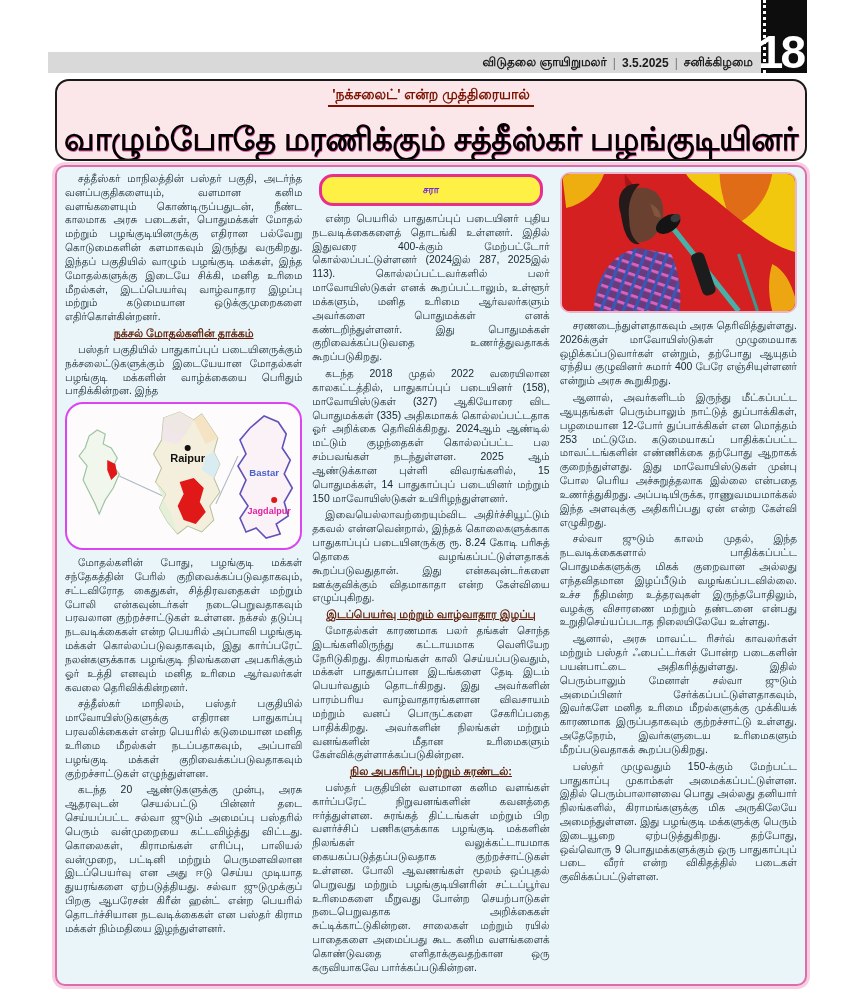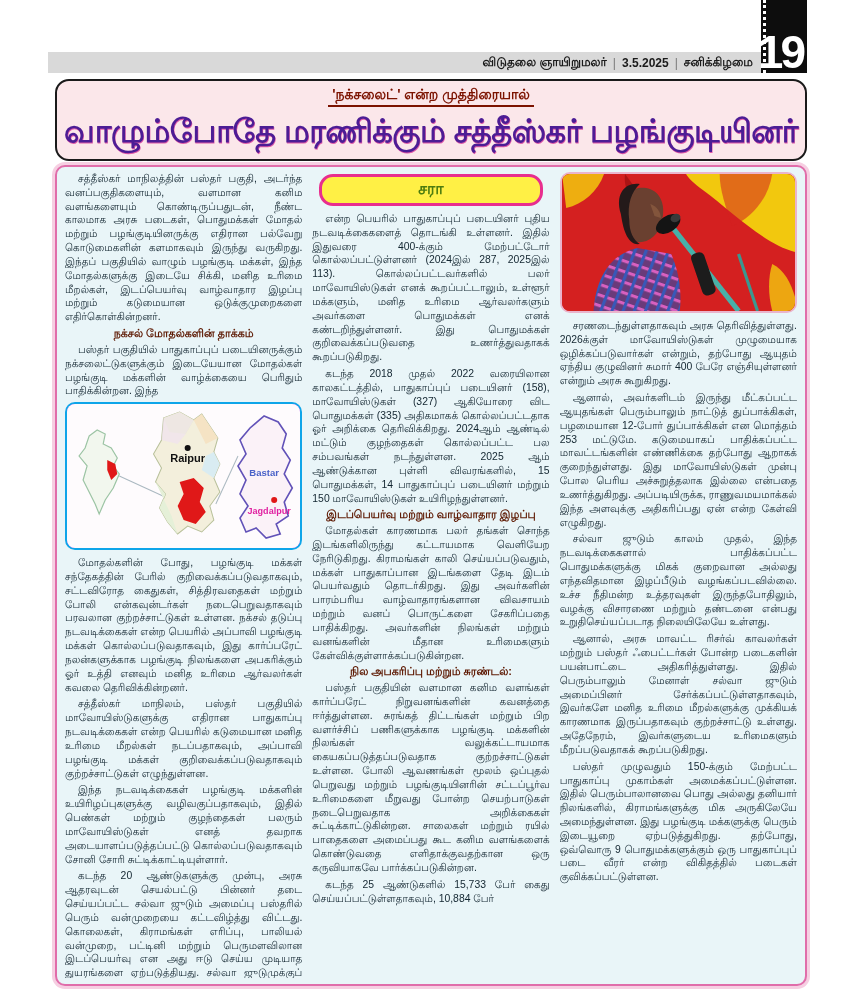--- a/index.html
+++ b/index.html
@@ -34,65 +34,65 @@
   .headline-box{
     position:absolute;left:55px;top:79px;width:752px;height:82px;
     background:#fbe7ea;border:2px solid #1a1a1a;border-radius:14px;
     box-sizing:border-box;text-align:center;overflow:hidden;
   }
   .kicker{
     display:inline-block;margin-top:5px;font-size:14px;font-weight:bold;
     color:#7c1300;border-bottom:2px solid #7c1300;padding:0 4px 1px;
   }
   .main-title{
-    margin-top:8px;font-size:32px;font-weight:800;color:#4c1d95;
+    margin-top:16px;font-size:32px;font-weight:800;color:#000000;
     letter-spacing:-0.5px;line-height:1.05;
     text-shadow:0.5px 0.5px 0 #e05aa8;
   }
   
   .article-box{
     position:absolute;left:55px;top:165px;width:752px;height:821px;
     background:#e9f5f8;border:2px solid #e06daa;border-radius:10px;
     box-shadow:0 0 0 3px #f6cfe2;
     box-sizing:border-box;padding:5px 8px 6px;
     display:flex;gap:10px;overflow:hidden;
   }
   .col{flex:1 1 0;overflow:hidden;}
   .col p{
     margin:0 0 3px;font-size:10.4px;line-height:1.33;text-align:justify;
     color:#122530;text-indent:13px;
   }
   .col h3{
     margin:2px 0 2px;font-size:11px;font-weight:bold;color:#5e1a04;
-    text-align:center;line-height:1.25;
+    text-align:center;line-height:1.25;text-decoration:underline;
   }
   
   .byline-box{
     width:218px;height:26px;margin:2px auto 6px;
     background:#fff045;border:3px solid #e82e8e;border-radius:14px;
     display:flex;align-items:center;justify-content:center;
-    font-size:16px;font-weight:bold;color:#4d7c0f;
+    font-size:10px;font-weight:bold;color:#6d28d9;
   }
   
   .map-fig{
     width:100%;height:148px;margin:4px 0 6px;background:#d946ef;
-    border:2px solid #0ea5e9;border-radius:10px;box-sizing:border-box;overflow:hidden;
+    border:2px solid #d946ef;border-radius:18px;box-sizing:border-box;overflow:hidden;
   }
   .speaker-fig{
     width:100%;height:141px;margin:0 0 6px;border:2px solid #eab4cc;
     border-radius:10px;box-sizing:border-box;overflow:hidden;background:#d42020;
   }
   svg{display:block;}
 </style>
 </head>
 <body>
 
 <div class="page-tab">
   <div class="dots"></div>
-  <div class="num">19</div>
+  <div class="num">18</div>
 </div>
 
 <div class="masthead">
   <span class="paper">விடுதலை ஞாயிறுமலர்</span>
   <span class="sep">|</span>
   <span class="date">3.5.2025</span>
   <span class="sep">|</span>
   <span class="day">சனிக்கிழமை</span>
 </div>
 
@@ -134,32 +134,32 @@
         <g>
           <path d="M196,12 L210,18 218,30 214,44 222,56 216,70 224,84 216,98 220,112 208,120 212,130 198,134 188,124 178,128 172,114 180,102 172,90 178,76 170,62 178,50 172,36 182,24 Z" fill="#fbf2f8" stroke="#6252b8" stroke-width="1.6"></path>
           <text x="196" y="72" font-size="9.5" font-weight="bold" fill="#4a62c8" text-anchor="middle">Bastar</text>
           <circle cx="206" cy="96" r="3" fill="#e01818"></circle>
           <text x="201" y="110" font-size="9" font-weight="bold" fill="#e020a0" text-anchor="middle">Jagdalpur</text>
         </g>
       </svg>
     </div>
 
     <p>மோதல்களின் போது, பழங்குடி மக்கள் சந்தேகத்தின் பேரில் குறிவைக்கப்படுவதாகவும், சட்டவிரோத கைதுகள், சித்திரவதைகள் மற்றும் போலி என்கவுன்டர்கள் நடைபெறுவதாகவும் பரவலான குற்றச்சாட்டுகள் உள்ளன. நக்சல் தடுப்பு நடவடிக்கைகள் என்ற பெயரில் அப்பாவி பழங்குடி மக்கள் கொல்லப்படுவதாகவும், இது கார்ப்பரேட் நலன்களுக்காக பழங்குடி நிலங்களை அபகரிக்கும் ஓர் உத்தி எனவும் மனித உரிமை ஆர்வலர்கள் கவலை தெரிவிக்கின்றனர்.</p>
-    <p>சத்தீஸ்கர் மாநிலம், பஸ்தர் பகுதியில் மாவோயிஸ்டுகளுக்கு எதிரான பாதுகாப்பு நடவடிக்கைகள் என்ற பெயரில் கடுமையான மனித உரிமை மீறல்கள் நடப்பதாகவும், அப்பாவி பழங்குடி மக்கள் குறிவைக்கப்படுவதாகவும் குற்றச்சாட்டுகள் எழுந்துள்ளன.</p>
-    <p>இந்த நடவடிக்கைகள் பழங்குடி மக்களின் உயிரிழப்புகளுக்கு வழிவகுப்பதாகவும், இதில் பெண்கள் மற்றும் குழந்தைகள் பலரும் மாவோயிஸ்டுகள் எனத் தவறாக அடையாளப்படுத்தப்பட்டு கொல்லப்படுவதாகவும் சோனி சோரி சுட்டிக்காட்டியுள்ளார்.</p>
+    <p>சத்தீஸ்கர் மாநிலம், பஸ்தர் பகுதியில் மாவோயிஸ்டுகளுக்கு எதிரான பாதுகாப்பு பரவலிக்கைகள் என்ற பெயரில் கடுமையான மனித உரிமை மீறல்கள் நடப்பதாகவும், அப்பாவி பழங்குடி மக்கள் குறிவைக்கப்படுவதாகவும் குற்றச்சாட்டுகள் எழுந்துள்ளன.</p>
     <p>கடந்த 20 ஆண்டுகளுக்கு முன்பு, அரசு ஆதரவுடன் செயல்பட்டு பின்னர் தடை செய்யப்பட்ட சல்வா ஜுடும் அமைப்பு பஸ்தரில் பெரும் வன்முறையை கட்டவிழ்த்து விட்டது. கொலைகள், கிராமங்கள் எரிப்பு, பாலியல் வன்முறை, பட்டினி மற்றும் பெருமளவிலான இடப்பெயர்வு என அது ஈடு செய்ய முடியாத துயரங்களை ஏற்படுத்தியது. சல்வா ஜுடுமுக்குப் பிறகு ஆபரேசன் கிரீன் ஹன்ட் என்ற பெயரில் தொடர்ச்சியான நடவடிக்கைகள் என பஸ்தர் கிராம மக்கள் நிம்மதியை இழந்துள்ளனர்.</p>
 
   </div>
 
   <div class="col">
     <div class="byline-box">
       <span>சரா</span>
     </div>
     <p>என்ற பெயரில் பாதுகாப்புப் படையினர் புதிய நடவடிக்கைகளைத் தொடங்கி உள்ளனர். இதில் இதுவரை 400-க்கும் மேற்பட்டோர் கொல்லப்பட்டுள்ளனர் (2024இல் 287, 2025இல் 113). கொல்லப்பட்டவர்களில் பலர் மாவோயிஸ்டுகள் எனக் கூறப்பட்டாலும், உள்ளூர் மக்களும், மனித உரிமை ஆர்வலர்களும் அவர்களை பொதுமக்கள் எனக் கண்டறிந்துள்ளனர். இது பொதுமக்கள் குறிவைக்கப்படுவதை உணர்த்துவதாகக் கூறப்படுகிறது.</p>
     <p>கடந்த 2018 முதல் 2022 வரையிலான காலகட்டத்தில், பாதுகாப்புப் படையினர் (158), மாவோயிஸ்டுகள் (327) ஆகியோரை விட பொதுமக்கள் (335) அதிகமாகக் கொல்லப்பட்டதாக ஓர் அறிக்கை தெரிவிக்கிறது. 2024ஆம் ஆண்டில் மட்டும் குழந்தைகள் கொல்லப்பட்ட பல சம்பவங்கள் நடந்துள்ளன. 2025 ஆம் ஆண்டுக்கான புள்ளி விவரங்களில், 15 பொதுமக்கள், 14 பாதுகாப்புப் படையினர் மற்றும் 150 மாவோயிஸ்டுகள் உயிரிழந்துள்ளனர்.</p>
+    <p>இவையெல்லாவற்றையும்விட அதிர்ச்சியூட்டும் தகவல் என்னவென்றால், இந்தக் கொலைகளுக்காக பாதுகாப்புப் படையினருக்கு ரூ. 8.24 கோடி பரிசுத் தொகை வழங்கப்பட்டுள்ளதாகக் கூறப்படுவதுதான். இது என்கவுன்டர்களை ஊக்குவிக்கும் விதமாகாதா என்ற கேள்வியை எழுப்புகிறது.</p>
     <h3>இடப்பெயர்வு மற்றும் வாழ்வாதார இழப்பு</h3>
     <p>மோதல்கள் காரணமாக பலர் தங்கள் சொந்த இடங்களிலிருந்து கட்டாயமாக வெளியேற நேரிடுகிறது. கிராமங்கள் காலி செய்யப்படுவதும், மக்கள் பாதுகாப்பான இடங்களை தேடி இடம் பெயர்வதும் தொடர்கிறது. இது அவர்களின் பாரம்பரிய வாழ்வாதாரங்களான விவசாயம் மற்றும் வனப் பொருட்களை சேகரிப்பதை பாதிக்கிறது. அவர்களின் நிலங்கள் மற்றும் வனங்களின் மீதான உரிமைகளும் கேள்விக்குள்ளாக்கப்படுகின்றன.</p>
     <h3>நில அபகரிப்பு மற்றும் சுரண்டல்:</h3>
     <p>பஸ்தர் பகுதியின் வளமான கனிம வளங்கள் கார்ப்பரேட் நிறுவனங்களின் கவனத்தை ஈர்த்துள்ளன. சுரங்கத் திட்டங்கள் மற்றும் பிற வளர்ச்சிப் பணிகளுக்காக பழங்குடி மக்களின் நிலங்கள் வலுக்கட்டாயமாக கையகப்படுத்தப்படுவதாக குற்றச்சாட்டுகள் உள்ளன. போலி ஆவணங்கள் மூலம் ஒப்புதல் பெறுவது மற்றும் பழங்குடியினரின் சட்டப்பூர்வ உரிமைகளை மீறுவது போன்ற செயற்பாடுகள் நடைபெறுவதாக அறிக்கைகள் சுட்டிக்காட்டுகின்றன. சாலைகள் மற்றும் ரயில் பாதைகளை அமைப்பது கூட கனிம வளங்களைக் கொண்டுவதை எளிதாக்குவதற்கான ஒரு கருவியாகவே பார்க்கப்படுகின்றன.</p>
     <p>கடந்த 25 ஆண்டுகளில் 15,733 பேர் கைது செய்யப்பட்டுள்ளதாகவும், 10,884 பேர்</p>
 
   </div>
 
   <div class="col">
     <div class="speaker-fig">

